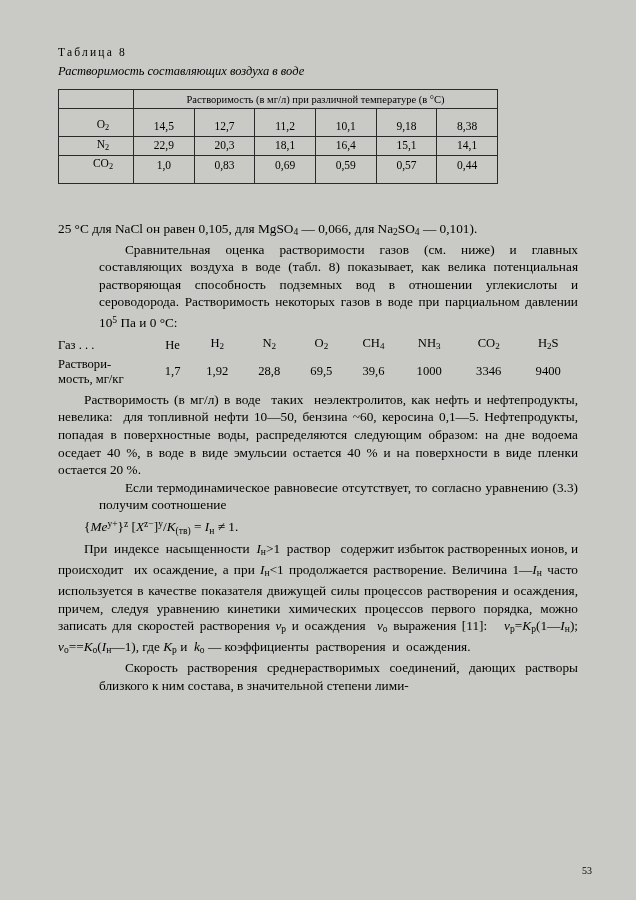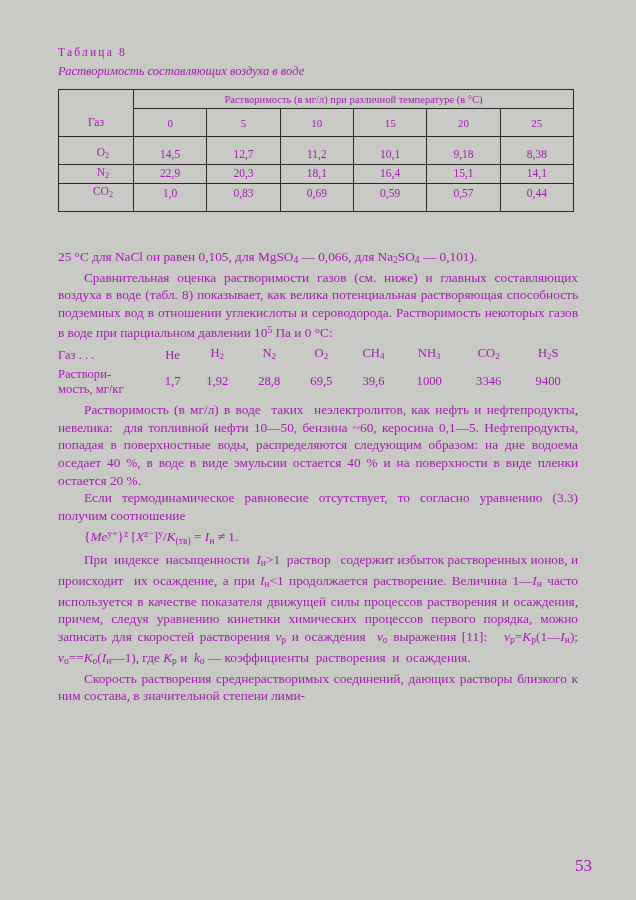--- a/index.html
+++ b/index.html
@@ -6,21 +6,21 @@
     margin: 0;
     padding: 0;
     background: #c8c8c4;
   }
   .page {
     position: relative;
     width: 636px;
     height: 900px;
     background: #c9c9c5;
     font-family: "Liberation Serif", serif;
-    color: #a21caf;
+    color: #000000;
     overflow: hidden;
   }
   .sheet {
     position: absolute;
     left: 0; top: 0;
     width: 636px; height: 900px;
     background: #c9c9c5;
   }
   .content {
     position: absolute;
@@ -35,21 +35,21 @@
     margin-bottom: 6px;
   }
   .tbl-title {
     font-style: italic;
     font-size: 12.5px;
     margin-bottom: 10px;
   }
   
   table.solub {
     border-collapse: collapse;
-    width: 516px;
+    width: 440px;
     font-size: 11.5px;
     table-layout: fixed;
   }
   table.solub td, table.solub th {
     border: 1px solid #2a2a2a;
     text-align: center;
     font-weight: normal;
     padding: 1px 0;
   }
   table.solub .gas-head {
@@ -83,21 +83,21 @@
     margin-top: 26px;
     font-size: 13.3px;
     line-height: 17.6px;
     text-align: justify;
   }
   .body p {
     margin: 0 0 0 0;
     text-indent: 26px;
   }
   .body p.noind { text-indent: 0; margin-top: 36px; }
-  .body p + p { margin-top: 0px; }
+  .body p + p { margin-top: 0px; margin-left: 41px; }
 
   .formula {
     text-align: left;
     text-indent: 26px;
     margin: 1px 0 1px 0;
     font-size: 13.3px;
   }
   .formula i { font-style: italic; }
 
   
@@ -119,49 +119,40 @@
   }
   .minitbl tr.r2 td { padding-top: 1px; }
   .lbl-two {
     line-height: 15px;
   }
 
   .pageno {
     position: absolute;
     right: 44px;
     bottom: 24px;
-    font-size: 17px;
+    font-size: 10px;
   }
   i.v { font-style: italic; }
 </style>
 </head>
 <body>
 
 <div class="page">
   <div class="sheet"></div>
 
   <div class="content">
 
     <div class="tbl-num">Таблица 8</div>
     <div class="tbl-title">Растворимость составляющих воздуха в воде</div>
 
     <table class="solub">
       <tbody>
           <tr>
         <td class="gas-head noborder-bottom" rowspan="1"></td>
         <td class="spanhead" colspan="6">Растворимость (в мг/л) при различной температуре (в °C)</td>
-      </tr>
-      <tr>
-        <td class="gas-head noborder-top">Газ</td>
-        <td class="temp">0</td>
-        <td class="temp">5</td>
-        <td class="temp">10</td>
-        <td class="temp">15</td>
-        <td class="temp">20</td>
-        <td class="temp">25</td>
       </tr>
       <tr class="datarow first">
         <td class="gascell">O<sub>2</sub></td>
         <td>14,5</td>
         <td>12,7</td>
         <td>11,2</td>
         <td>10,1</td>
         <td>9,18</td>
         <td>8,38</td>
       </tr>

